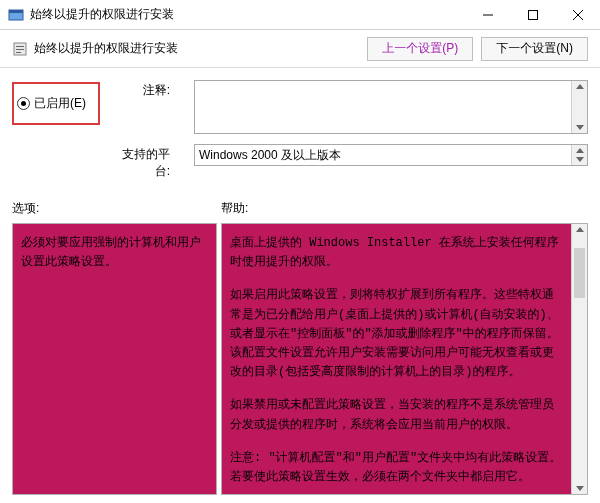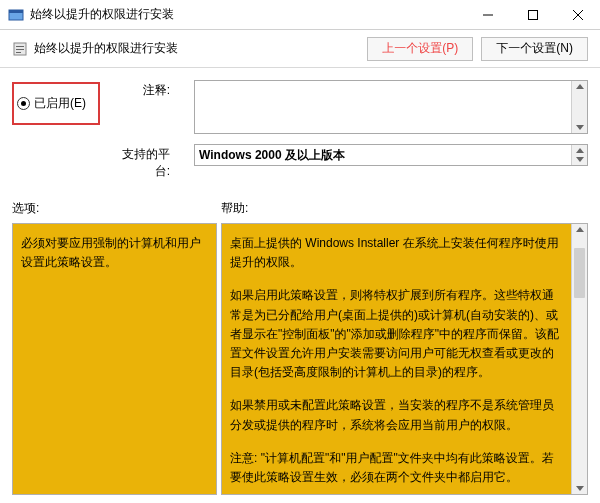--- a/index.html
+++ b/index.html
@@ -46,21 +46,21 @@
   .toolbar .label { flex: 1; }
   .navbtn {
     border: 1px solid #bfbfbf;
     background: #f7f7f7;
     height: 24px;
     padding: 0 14px;
     margin-left: 8px;
     font-size: 12px;
     font-family: inherit;
   }
-  .navbtn:disabled { color: #ef4444; }
+  .navbtn:disabled { color: #a21caf; }
 
   .body {
     display: flex;
     flex-direction: column;
     padding: 12px 12px 0 12px;
   }
   .config-row {
     display: flex;
     gap: 10px;
   }
@@ -118,21 +118,20 @@
   .tri.up { border-bottom:5px solid #666; margin-top:3px;}
   .tri.down { border-top:5px solid #666; margin-bottom:3px;}
   .platform-box {
     flex:1;
     height: 22px;
     border: 1px solid #a9a9a9;
     display:flex; align-items:center;
     padding: 0 4px;
     position: relative;
     background:#fff;
-    font-weight:bold;
   }
   .platform-box .sb {
     position:absolute; right:0; top:0; bottom:0; width:16px;
     background:#f0f0f0; border-left:1px solid #cfcfcf;
     display:flex; flex-direction:column; justify-content:space-between; align-items:center;
   }
 
   .lower {
     display:flex;
     gap: 4px;
@@ -143,25 +142,26 @@
   }
   .lower-col { flex:1; display:flex; flex-direction:column; }
   .lower-col.left { flex: 0 0 205px;}
   .lower-header {
     font-size: 12px;
     margin-bottom: 6px;
   }
   .panel {
     flex:1;
     border: 1px solid #b0b0b0;
-    background:#eab308;
+    background:#be185d;
     padding: 10px 8px;
     overflow: hidden;
     position: relative;
     line-height: 1.6;
+    font-family: Liberation Mono, monospace;
   }
   .panel.right { padding-right: 22px;}
   .panel .sb {
     position:absolute; right:0; top:0; bottom:0; width:16px;
     background:#f0f0f0; border-left:1px solid #cfcfcf;
     display:flex; flex-direction:column;
   }
   .panel .sb .thumb {
     background:#cfcfcf; margin:16px 2px 0 2px; height:50px; border-radius:1px;
   }

